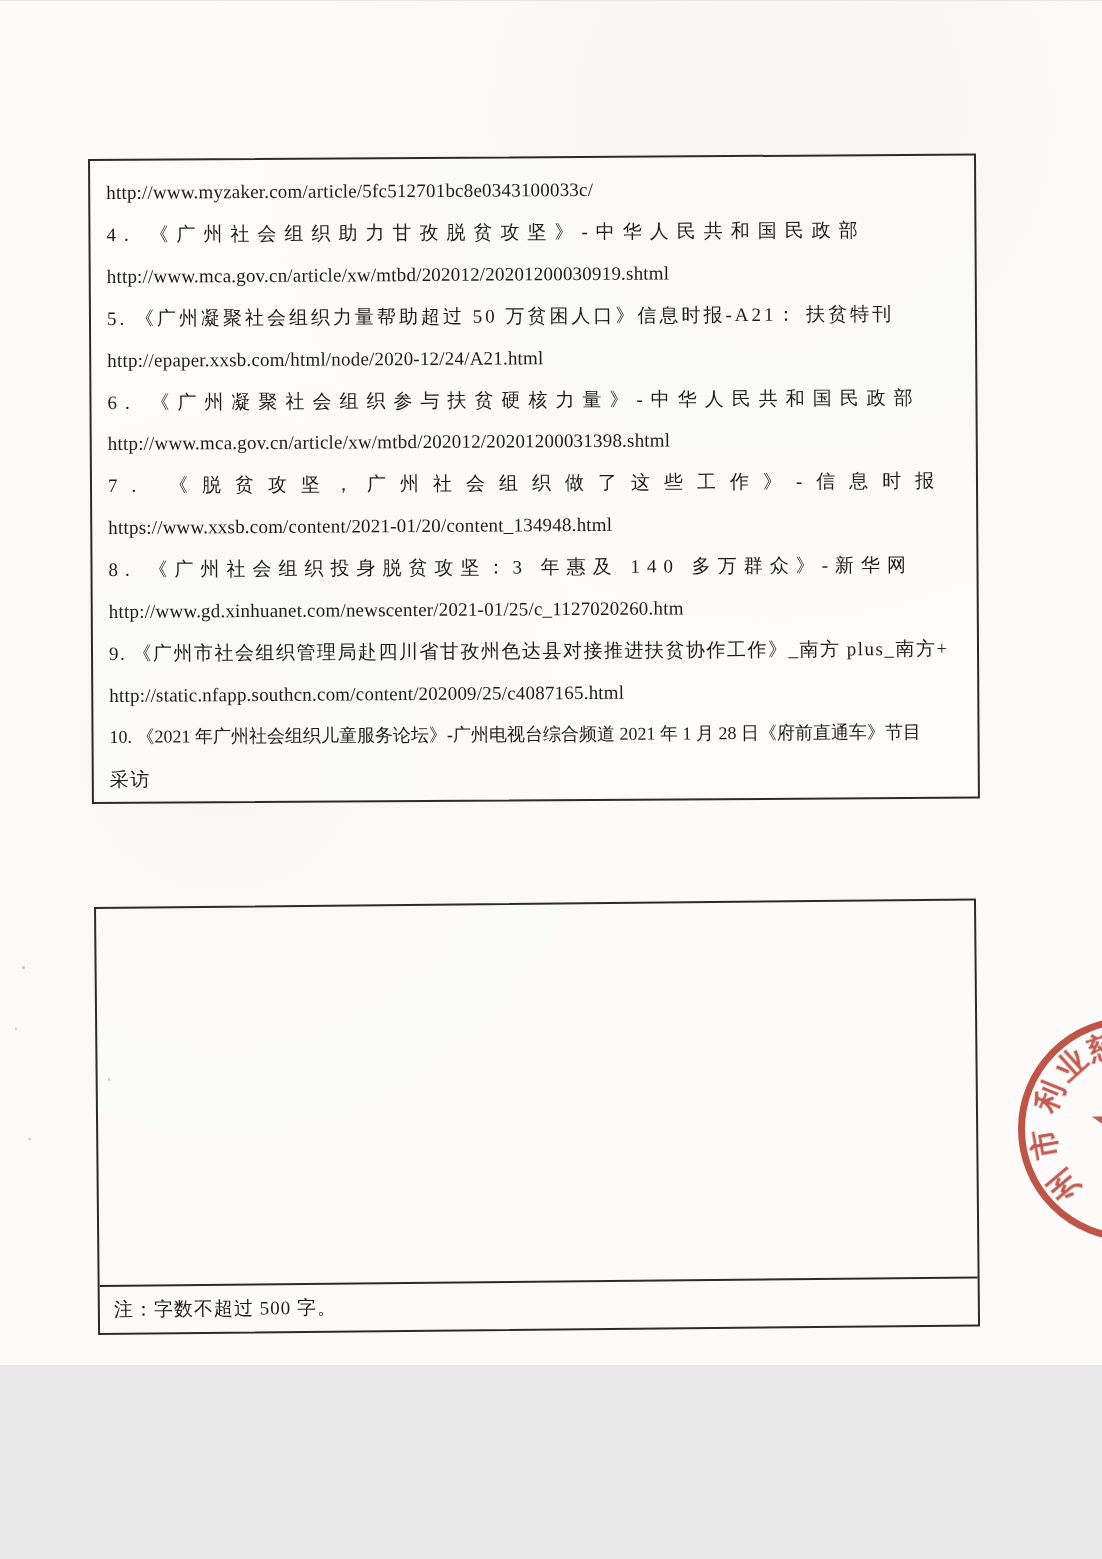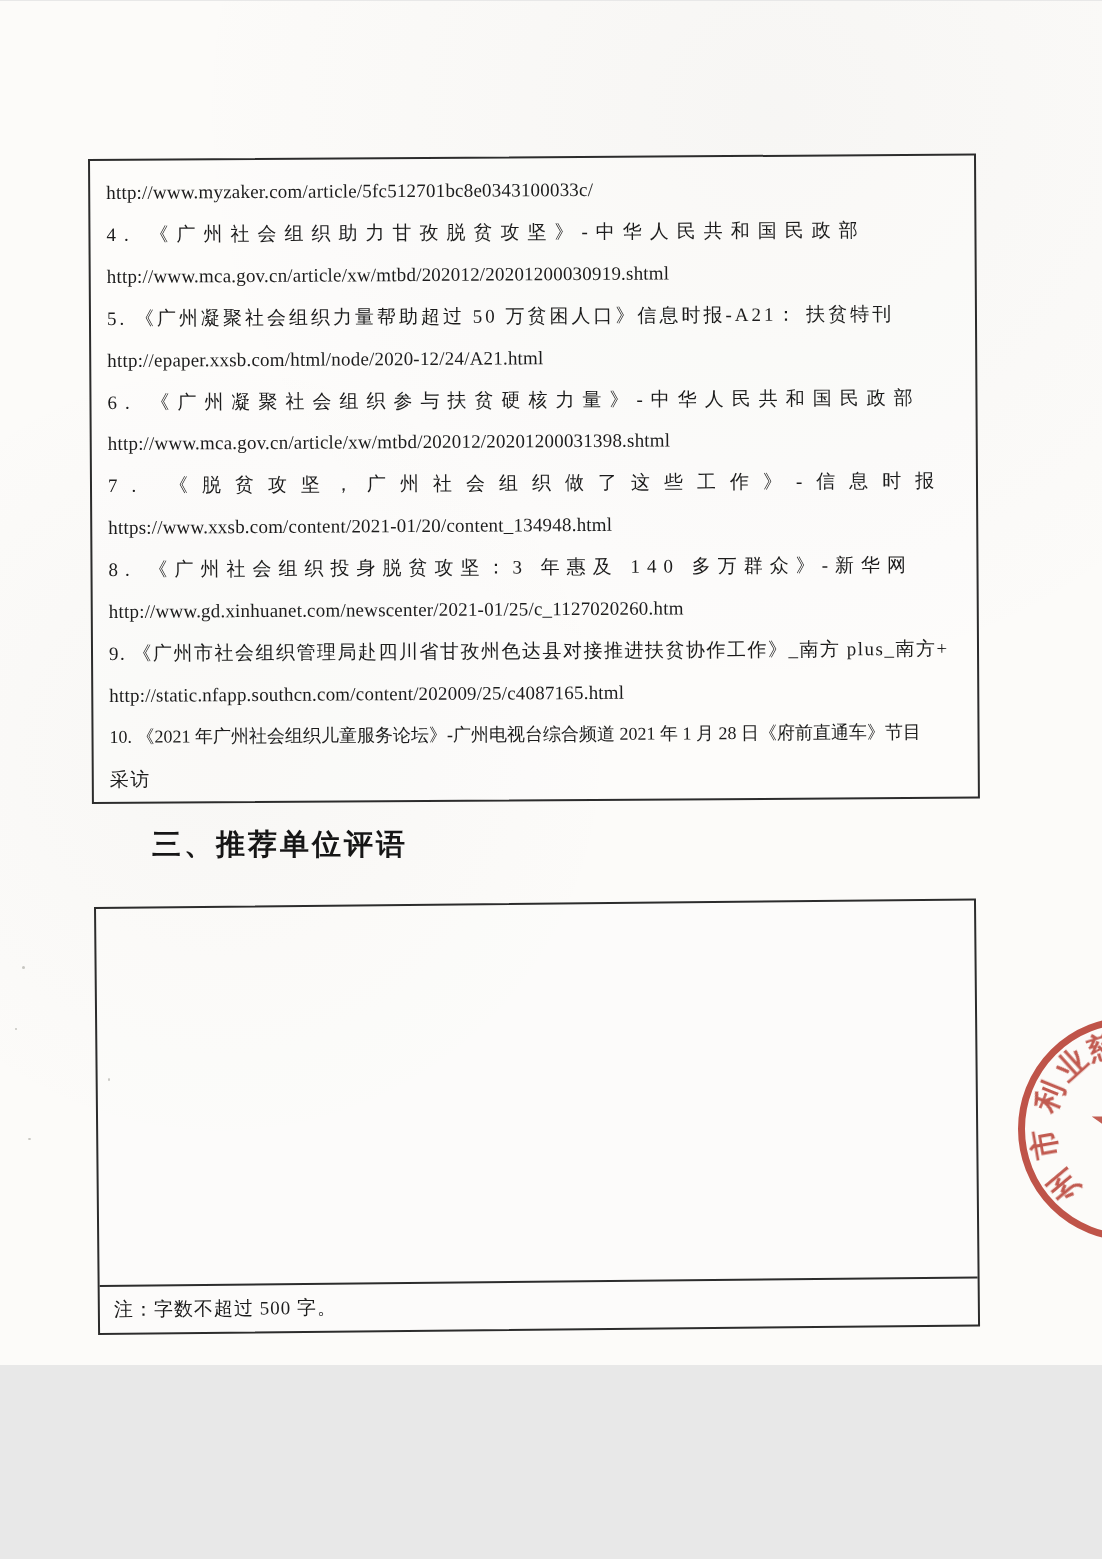--- a/index.html
+++ b/index.html
@@ -119,21 +119,20 @@
     <div class="ref-line sp14">7. 《脱贫攻坚，广州社会组织做了这些工作》-信息时报</div>
     <div class="ref-line url">https://www.xxsb.com/content/2021-01/20/content_134948.html</div>
     <div class="ref-line sp7">8. 《广州社会组织投身脱贫攻坚：3 年惠及 140 多万群众》-新华网</div>
     <div class="ref-line url">http://www.gd.xinhuanet.com/newscenter/2021-01/25/c_1127020260.htm</div>
     <div class="ref-line cjk1">9. 《广州市社会组织管理局赴四川省甘孜州色达县对接推进扶贫协作工作》_南方 plus_南方+</div>
     <div class="ref-line url">http://static.nfapp.southcn.com/content/202009/25/c4087165.html</div>
     <div class="ref-line tight">10. 《2021 年广州社会组织儿童服务论坛》-广州电视台综合频道 2021 年 1 月 28 日《府前直通车》节目</div>
     <div class="ref-line cjk1">采访</div>
   </div>
 
-  <div class="section-heading">三、推荐单位评语</div>
 
   <div class="comments-box">
     <div class="comments-area"></div>
     <div class="comments-note-row">
       <span>注：字数不超过 500 字。</span>
     </div>
   </div>
 
   <div class="stamp">
     <div class="stamp-ring"></div>

